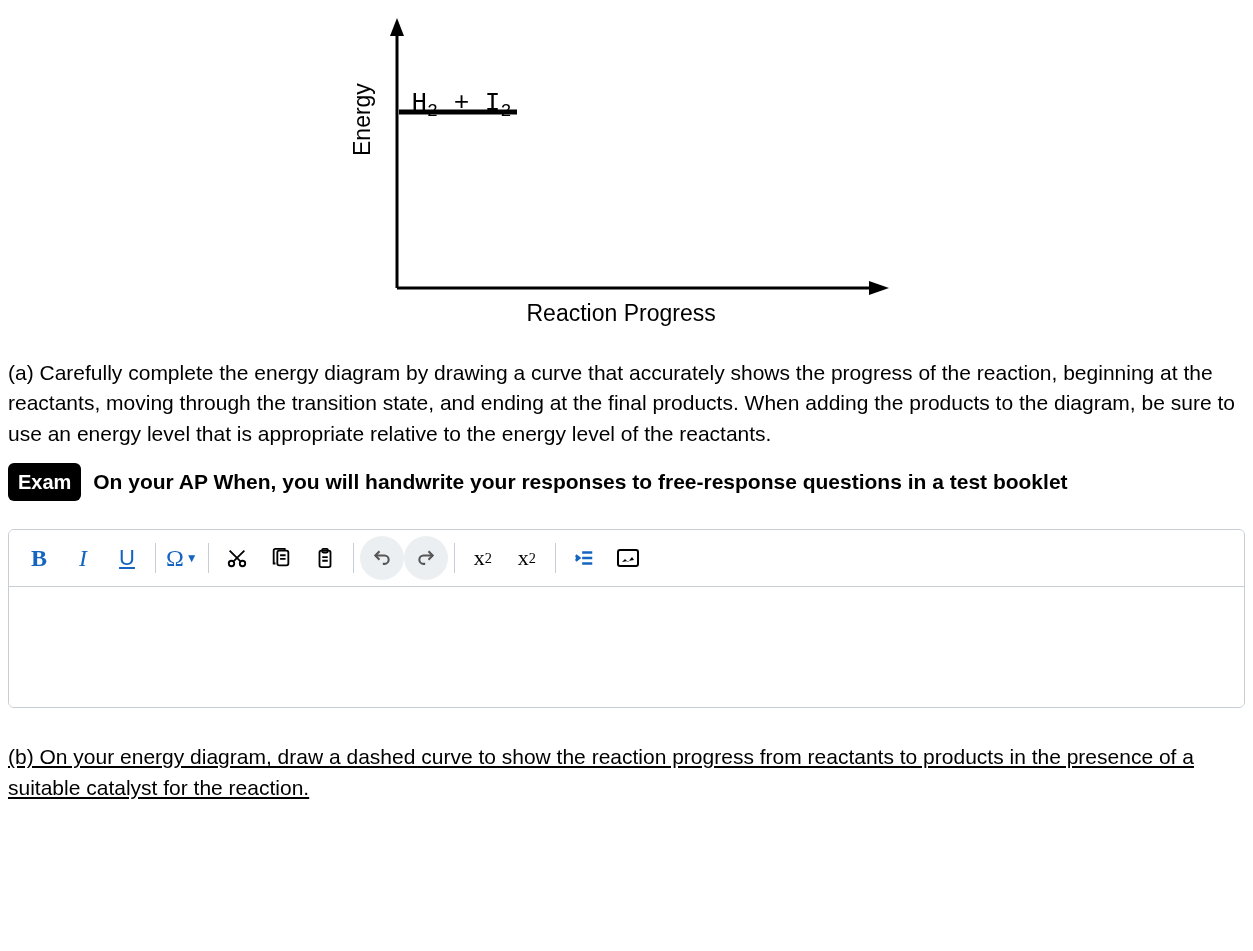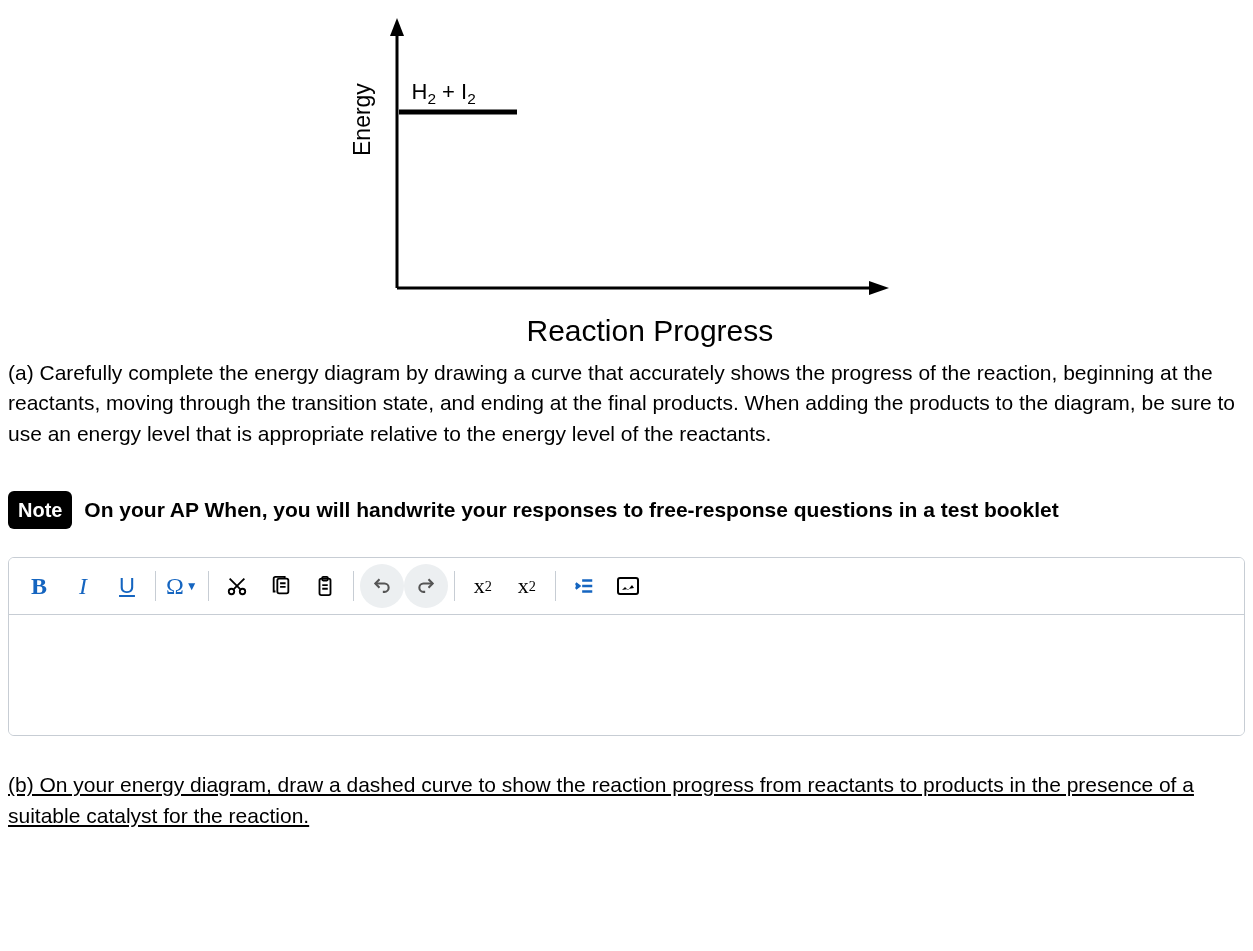--- a/index.html
+++ b/index.html
@@ -17,21 +17,21 @@
       margin-bottom: 30px;
     }
     .diagram {
       position: relative;
       width: 540px;
       height: 320px;
     }
     .question-text {
       font-size: 21px;
       line-height: 1.45;
-      margin-bottom: 42px;
+      margin-bottom: 14px;
     }
     .note-row {
       font-size: 21px;
       line-height: 1.5;
       margin-bottom: 28px;
       font-weight: 600;
     }
     .note-badge {
       display: inline-block;
       background: #000;
@@ -83,38 +83,38 @@
       min-height: 120px;
       padding: 12px;
       background: #fff;
     }
     .sup { font-size: 0.65em; vertical-align: super; }
     .sub { font-size: 0.65em; vertical-align: sub; }
     .xscript { font-family: 'Times New Roman', serif; font-size: 22px; }
     .chart-label-reactants {
       position: absolute;
       left: 55px;
-      top: 71px;
-      font-size: 22px;
-      font-family: Liberation Sans, sans-serif;
+      top: 80px;
+      font-size: 26px;
+      font-family: Liberation Mono, monospace;
     }
     .chart-label-reactants .sub-chem { font-size: 0.7em; vertical-align: sub; }
     .ylabel {
       position: absolute;
       left: -8px;
       top: 148px;
       transform: rotate(-90deg);
       transform-origin: left top;
       font-size: 23px;
     }
     .xlabel {
       position: absolute;
       left: 170px;
-      top: 306px;
-      font-size: 30px;
+      top: 292px;
+      font-size: 23px;
     }
     .question-b {
       font-size: 21px;
       line-height: 1.45;
       text-decoration: underline;
     }
   </style>
 </head>
 <body>
 
@@ -134,21 +134,21 @@
     <div class="xlabel">Reaction Progress</div>
     <div class="chart-label-reactants">
       H<span class="sub-chem">2</span> + I<span class="sub-chem">2</span>
     </div>
   </div>
 </div>
 
 <p class="question-text">(a) Carefully complete the energy diagram by drawing a curve that accurately shows the progress of the reaction, beginning at the reactants, moving through the transition state, and ending at the final products. When adding the products to the diagram, be sure to use an energy level that is appropriate relative to the energy level of the reactants.</p>
 
 <p class="note-row">
-  <span class="note-badge">Note</span>
+  <span class="note-badge">Exam</span>
   <span>On your AP When, you will handwrite your responses to free-response questions in a test booklet</span>
 </p>
 
 <div class="editor">
   <div class="toolbar">
     <button class="tb-btn">
         <span style="font-weight:900;font-family:'Times New Roman',serif;font-size:24px;">B</span>
       </button>
     <button class="tb-btn">
         <span style="font-style:italic;font-family:'Times New Roman',serif;font-size:24px;">I</span>

